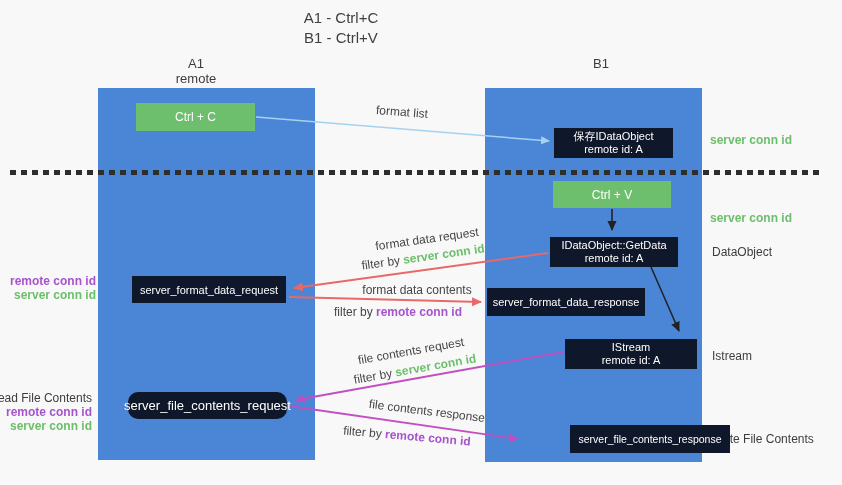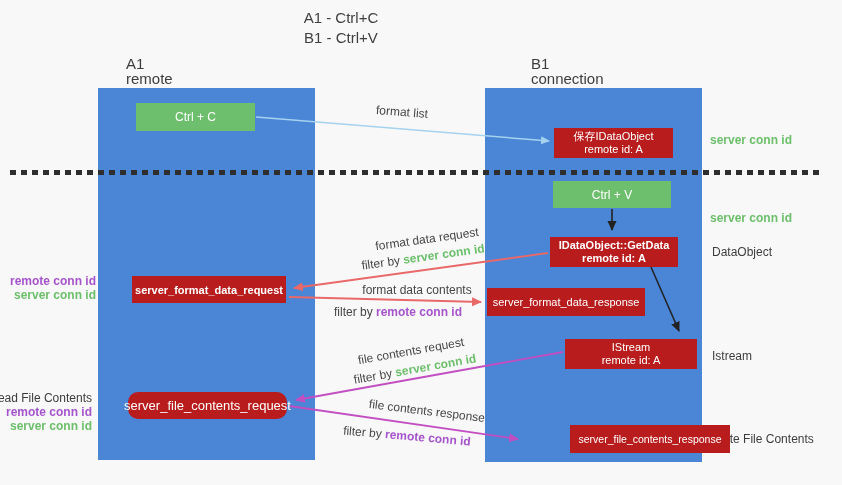--- a/index.html
+++ b/index.html
@@ -7,35 +7,35 @@
     position:relative;width:842px;height:485px;background:#f8f8f8;
     font-family:"Liberation Sans",sans-serif;overflow:hidden;
   }
   
   #title{position:absolute;left:0;top:8px;width:682px;text-align:center;
          font-size:15px;line-height:20px;color:#3f3f3f;z-index:2;}
   
   .lane{position:absolute;background:#4a85d6;z-index:1;}
   #lane-left{left:98px;top:88px;width:217px;height:372px;}
   #lane-right{left:485px;top:88px;width:217px;height:374px;}
-  .lane-header{position:absolute;font-size:15px;line-height:15px;
+  .lane-header{position:absolute;text-align:center;font-size:13px;line-height:15px;
                color:#3d3d3d;z-index:2;}
   #lane-left-header{left:126px;top:56px;width:140px;}
   #lane-right-header{left:531px;top:56px;width:140px;}
   
   .node{position:absolute;display:flex;flex-direction:column;align-items:center;
         justify-content:center;color:#fff;z-index:3;white-space:nowrap;text-align:left;}
   .green{background:#6dbf6d;}
-  .orange{background:#b91c1c;}
+  .orange{background:#0f172a;}
   .two-line{font-size:11px;line-height:13px;}
   #node-ctrl-c{left:136px;top:103px;width:119px;height:28px;font-size:12px;}
   #node-save-dataobject{left:554px;top:128px;width:119px;height:30px;}
   #node-ctrl-v{left:553px;top:181px;width:118px;height:27px;font-size:12px;}
-  #node-getdata{left:550px;top:237px;width:128px;height:30px;font-weight:bold;}
-  #node-format-request{left:132px;top:276px;width:154px;height:27px;font-size:11px;font-weight:bold;}
+  #node-getdata{left:550px;top:237px;width:128px;height:30px;}
+  #node-format-request{left:132px;top:276px;width:154px;height:27px;font-size:11px;}
   #node-format-response{left:487px;top:288px;width:158px;height:28px;font-size:11px;}
   #node-istream{left:565px;top:339px;width:132px;height:30px;}
   #node-file-request{left:128px;top:392px;width:159px;height:27px;font-size:13px;border-radius:10px;}
   #node-file-response{left:522px;top:425px;width:160px;height:28px;font-size:10.5px;margin-left:48px;}
   
   .arrow-label{position:absolute;font-size:12px;color:#464646;white-space:nowrap;z-index:2;}
   #lbl-format-list{left:402px;top:112px;transform:translate(-50%,-50%) rotate(4.5deg);}
   #lbl-fdr{left:427px;top:239px;transform:translate(-50%,-50%) rotate(-8deg);}
   #lbl-fdr-filter{left:423px;top:257px;transform:translate(-50%,-50%) rotate(-8deg);}
   #lbl-fdresp{left:417px;top:290px;transform:translate(-50%,-50%);}
@@ -73,21 +73,20 @@
     <div>A1 - Ctrl+C</div>
     <div>B1 - Ctrl+V</div>
   </div>
 
   <div class="lane-header" id="lane-left-header">
     <div>A1</div>
     <div>remote</div>
   </div>
   <div class="lane-header" id="lane-right-header">
     <div>B1</div>
-    <div>connection</div>
   </div>
 
   <div class="lane" id="lane-left"></div>
   <div class="lane" id="lane-right"></div>
 
   <svg id="arrows" viewBox="0 0 842 485">
     <defs>
       <marker id="m-blue" markerUnits="userSpaceOnUse" markerWidth="10" markerHeight="9" refX="8" refY="4" orient="auto">
         <path d="M0,0 L9,4 L0,8 Z" fill="#a5d2ef"></path>
       </marker>

